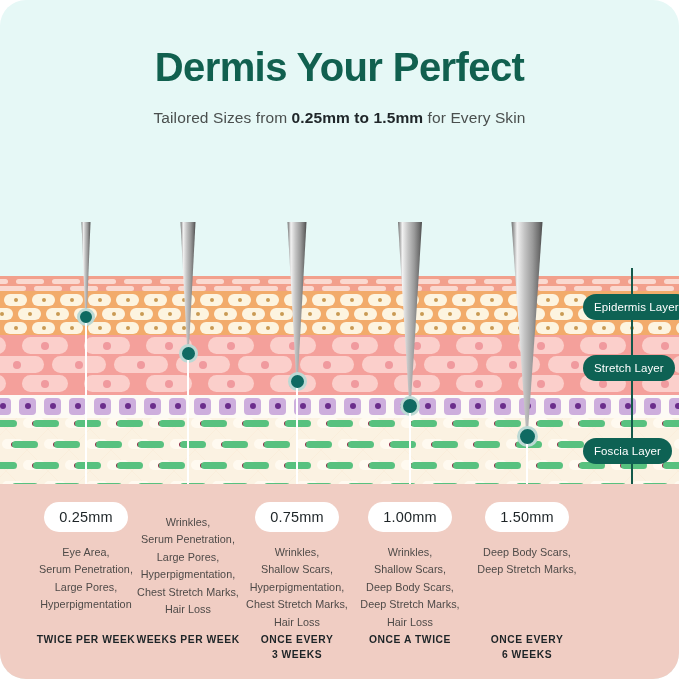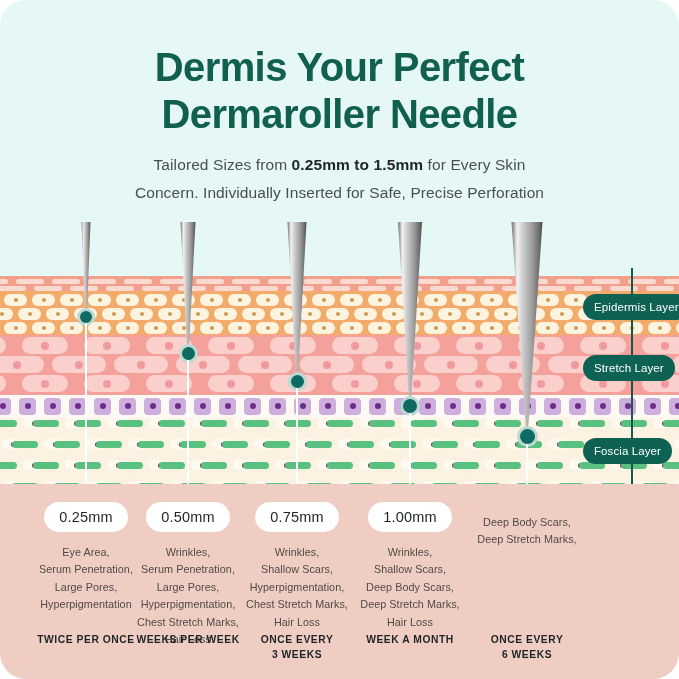--- a/index.html
+++ b/index.html
@@ -67,25 +67,23 @@
         color:#1d2427;letter-spacing:0.55px;line-height:1.45;}
 </style>
 </head>
 <body>
 
 <div class="card">
 
   <div class="header">
     <h1 class="title">
       <span>Dermis Your Perfect</span><br>
-      <span>Dermaroller Needle</span>
     </h1>
     <p class="subtitle">
       <span>Tailored Sizes from </span><b>0.25mm to 1.5mm</b><span> for Every Skin</span><br>
-      <span>Concern. Individually Inserted for Safe, Precise Perforation</span>
     </p>
   </div>
 
   <div class="skin">
     <div class="layer l-corneum" id="lyCorneum">
         <div class="brick" style="left: -20px; top: 3px; width: 28px;"></div>
         <div class="brick" style="left: 16px; top: 3px; width: 28px;"></div>
         <div class="brick" style="left: 52px; top: 3px; width: 28px;"></div>
         <div class="brick" style="left: 88px; top: 3px; width: 28px;"></div>
         <div class="brick" style="left: 124px; top: 3px; width: 28px;"></div>
@@ -764,21 +762,21 @@
 
   <div class="axis"></div>
   <div id="badgeHost">
       <div class="laybadge" style="top: 294px; left: 583px;">Epidermis Layer</div>
       <div class="laybadge" style="top: 355px; left: 583px;">Stretch Layer</div>
       <div class="laybadge" style="top: 438px; left: 583px;">Foscia Layer</div>
     </div>
 
   <div class="panel">
     <div id="colHost">
-        <div class="col" style="left: 27px; width: 118px; top: 18px;"><div class="pill">0.25mm</div><div class="uses">Eye Area,<br>Serum Penetration,<br>Large Pores,<br>Hyperpigmentation</div><div class="freq">TWICE PER ONCE</div></div>
-        <div class="col" style="left: 129px; width: 118px; top: 18px;"><div class="pill">0.50mm</div><div class="uses">Wrinkles,<br>Serum Penetration,<br>Large Pores,<br>Hyperpigmentation,<br>Chest Stretch Marks,<br>Hair Loss</div><div class="freq">WEEKS PER WEEK</div></div>
+        <div class="col" style="left: 27px; width: 118px; top: 18px;"><div class="pill">0.25mm</div><div class="uses">Eye Area,<br>Serum Penetration,<br>Large Pores,<br>Hyperpigmentation</div><div class="freq">TWICE PER WEEK</div></div>
+        <div class="col" style="left: 129px; width: 118px; top: 18px;"><div class="uses">Wrinkles,<br>Serum Penetration,<br>Large Pores,<br>Hyperpigmentation,<br>Chest Stretch Marks,<br>Hair Loss</div><div class="freq">WEEKS PER WEEK</div></div>
         <div class="col" style="left: 238px; width: 118px; top: 18px;"><div class="pill">0.75mm</div><div class="uses">Wrinkles,<br>Shallow Scars,<br>Hyperpigmentation,<br>Chest Stretch Marks,<br>Hair Loss</div><div class="freq">ONCE EVERY<br>3 WEEKS</div></div>
-        <div class="col" style="left: 351px; width: 118px; top: 18px;"><div class="pill">1.00mm</div><div class="uses">Wrinkles,<br>Shallow Scars,<br>Deep Body Scars,<br>Deep Stretch Marks,<br>Hair Loss</div><div class="freq">WEEK A MONTH</div></div>
-        <div class="col" style="left: 468px; width: 118px; top: 18px;"><div class="uses">Deep Body Scars,<br>Deep Stretch Marks,</div><div class="freq">ONCE EVERY<br>6 WEEKS</div></div>
+        <div class="col" style="left: 351px; width: 118px; top: 18px;"><div class="pill">1.00mm</div><div class="uses">Wrinkles,<br>Shallow Scars,<br>Deep Body Scars,<br>Deep Stretch Marks,<br>Hair Loss</div><div class="freq">ONCE A TWICE</div></div>
+        <div class="col" style="left: 468px; width: 118px; top: 18px;"><div class="pill">1.50mm</div><div class="uses">Deep Body Scars,<br>Deep Stretch Marks,</div><div class="freq">ONCE EVERY<br>6 WEEKS</div></div>
       </div>
   </div>
 
 </div>
 
 </body></html>

